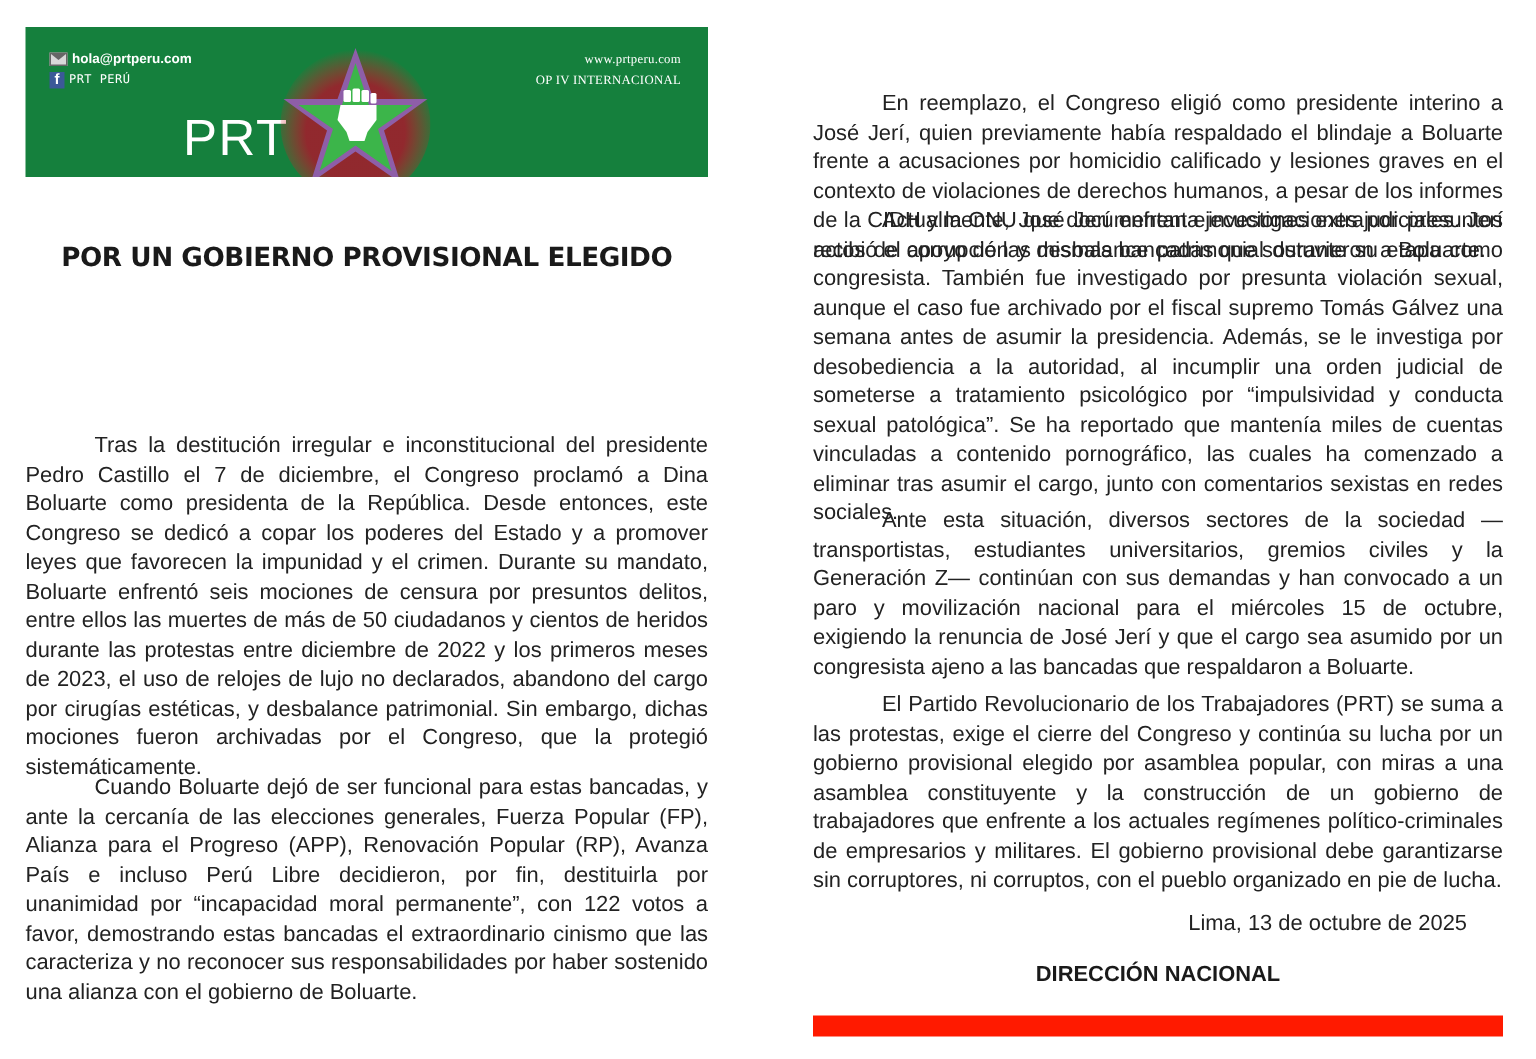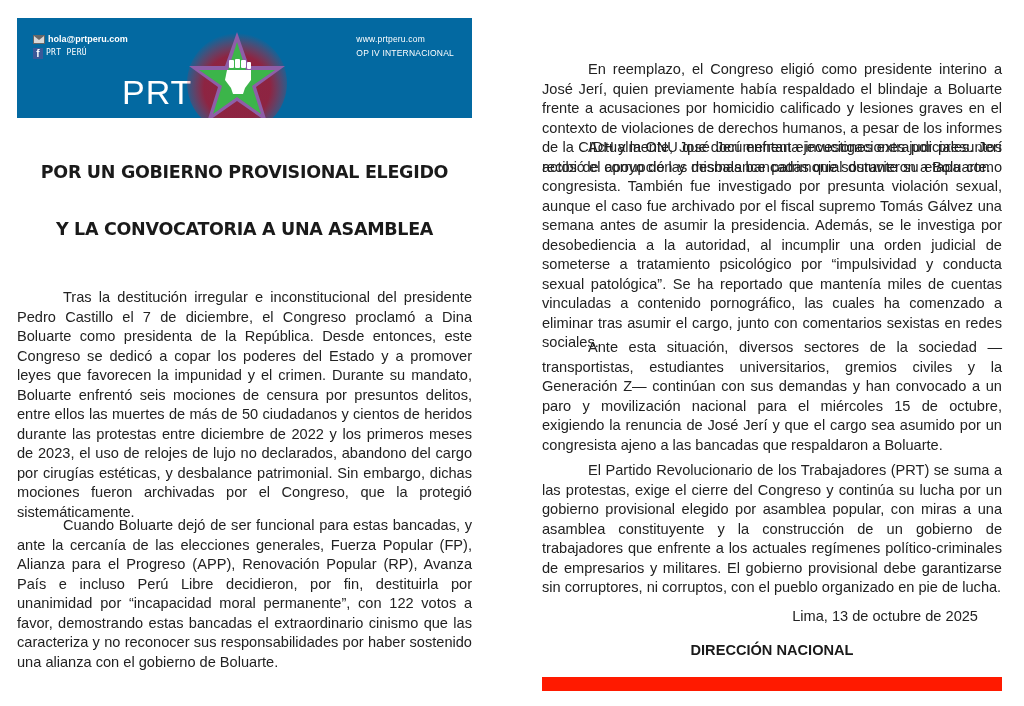--- a/index.html
+++ b/index.html
@@ -1,32 +1,32 @@
 <!DOCTYPE html>
 <html><head>
 <meta charset="utf-8">
 <style>
   html, body { margin: 0; padding: 0; background: #ffffff; }
   body { width: 1024px; height: 706px; position: relative; overflow: hidden;
          font-family: "Liberation Sans", sans-serif; color: #1a1a1a; }
 
   .header { position: absolute; left: 17px; top: 18px; width: 455px; height: 100px;
-            background: #0369a1; overflow: hidden; }
+            background: #15803d; overflow: hidden; }
   .contact { position: absolute; left: 16px; top: 14px; font-size: 9px; color: #ffffff; line-height: 14px; }
   .contact .row { display: flex; align-items: center; gap: 3px; }
   .mail-icon { display: inline-block; width: 12px; height: 9px; background: #d8d8d8; border: 1px solid #666;
                position: relative; box-sizing: border-box; }
   .mail-icon::before { content: ""; position: absolute; left: 0; top: 0; width: 0; height: 0;
                border-left: 5px solid transparent; border-right: 5px solid transparent; border-top: 4px solid #666; }
   .fb-icon { display: inline-block; width: 10px; height: 11px; background: #3b5998; color: #fff;
              font-weight: bold; font-size: 10px; line-height: 12px; text-align: center; }
   .contact .email { font-weight: bold; }
   .contact .fb { font-family: "DejaVu Sans Mono", monospace; font-size: 8px; letter-spacing: 0.3px; }
-  .web { position: absolute; right: 18px; top: 14px; font-size: 8.5px; color: #ffffff;
-         line-height: 14px; font-family: Liberation Sans, sans-serif; letter-spacing: 0.2px; }
+  .web { position: absolute; right: 18px; top: 14px; text-align: right; font-size: 8.5px; color: #ffffff;
+         line-height: 14px; font-family: Liberation Serif, serif; letter-spacing: 0.2px; }
   .prt-logo { position: absolute; left: 105px; top: 55px; font-size: 34px; color: #ffffff;
               font-family: Liberation Sans, sans-serif; letter-spacing: 1px; }
   .star { position: absolute; left: 170px; top: 10px; width: 100px; height: 100px; }
   .tagline { position: absolute; left: 0; right: 0; top: 106px; text-align: center; font-size: 11px;
              color: #ffe400; font-family: "DejaVu Sans Mono", monospace; letter-spacing: -0.2px; }
 
   .title { position: absolute; left: 17px; width: 455px; text-align: center; font-weight: bold;
            font-size: 17.5px; line-height: 23px; color: #1a1a1a; font-family: "DejaVu Sans", sans-serif; letter-spacing: -0.3px;}
   .title1 { top: 161px; }
   .title2 { top: 218px; }
@@ -84,21 +84,20 @@
       <path d="M40 42 L64 42 L64 52 L58 60 L44 60 L38 52 Z"></path>
       <path d="M44 60 L58 60 L56 66 L46 66 Z"></path>
     </g>
   </svg>
 </div>
 
 <div class="title title1">
   <div>POR UN GOBIERNO PROVISIONAL ELEGIDO</div>
 </div>
 <div class="title title2">
-  <div>Y LA CONVOCATORIA A UNA ASAMBLEA</div>
 </div>
 
 <div class="col left p1">
   <p>Tras la destitución irregular e inconstitucional del presidente Pedro Castillo el 7 de diciembre, el Congreso proclamó a Dina Boluarte como presidenta de la República. Desde entonces, este Congreso se dedicó a copar los poderes del Estado y a promover leyes que favorecen la impunidad y el crimen. Durante su mandato, Boluarte enfrentó seis mociones de censura por presuntos delitos, entre ellos las muertes de más de 50 ciudadanos y cientos de heridos durante las protestas entre diciembre de 2022 y los primeros meses de 2023, el uso de relojes de lujo no declarados, abandono del cargo por cirugías estéticas, y desbalance patrimonial. Sin embargo, dichas mociones fueron archivadas por el Congreso, que la protegió sistemáticamente.</p>
 </div>
 <div class="col left p2">
   <p>Cuando Boluarte dejó de ser funcional para estas bancadas, y ante la cercanía de las elecciones generales, Fuerza Popular (FP), Alianza para el Progreso (APP), Renovación Popular (RP), Avanza País e incluso Perú Libre decidieron, por fin, destituirla por unanimidad por “incapacidad moral permanente”, con 122 votos a favor, demostrando estas bancadas el extraordinario cinismo que las caracteriza y no reconocer sus responsabilidades por haber sostenido una alianza con el gobierno de Boluarte.</p>
 </div>
 
 <div class="col right p3">

